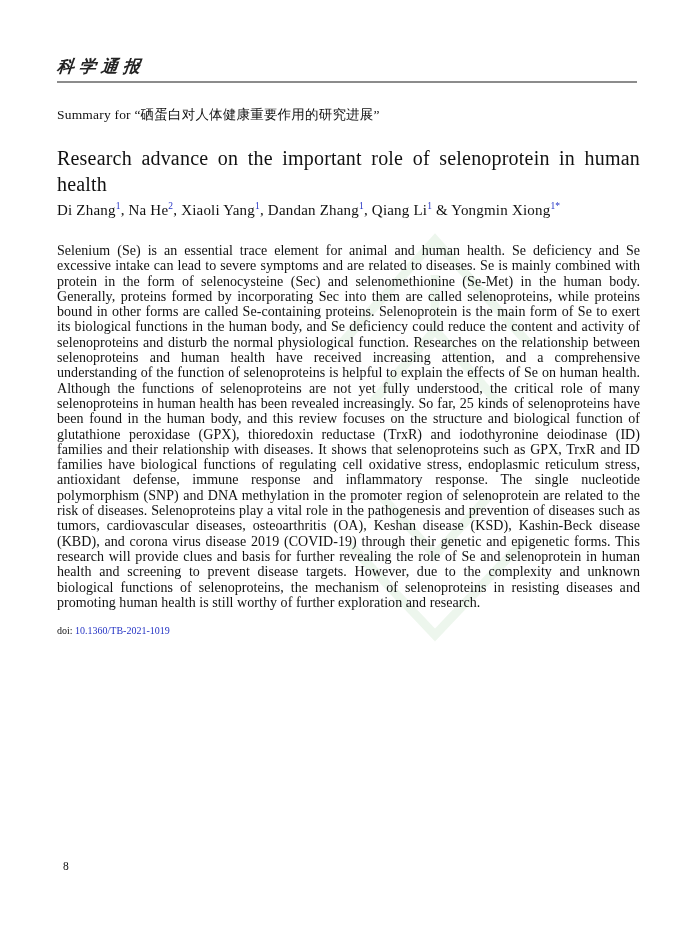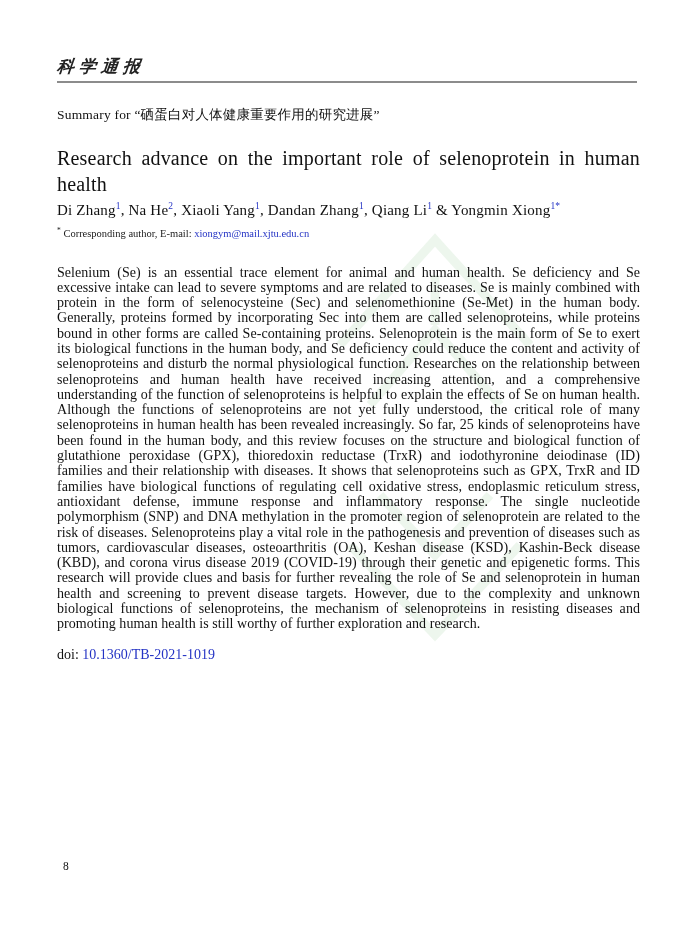--- a/index.html
+++ b/index.html
@@ -112,21 +112,21 @@
 
   .keywords {
     margin-top: 15px;
     width: 583px;
     font-size: 12.9px;
     font-weight: bold;
   }
 
   .doi-line {
     margin-top: 15px;
-    font-size: 14px;
+    font-size: 10px;
   }
 
   .page-number {
     position: absolute;
     left: 63px;
     top: 860px;
     font-size: 11.5px;
     z-index: 1;
   }
 </style>
@@ -152,21 +152,20 @@
       <hr class="header-rule">
     </div>
 
     <div class="summary-line">Summary for “硒蛋白对人体健康重要作用的研究进展”</div>
 
     <h1 class="paper-title">Research advance on the important role of selenoprotein in human health</h1>
 
     <div class="authors-line"><span><span>Di Zhang</span><sup class="blue">1</sup><span>, </span></span><span><span>Na He</span><sup class="blue">2</sup><span>, </span></span><span><span>Xiaoli Yang</span><sup class="blue">1</sup><span>, </span></span><span><span>Dandan Zhang</span><sup class="blue">1</sup><span>, </span></span><span><span>Qiang Li</span><sup class="blue">1</sup><span> &amp; </span></span><span><span>Yongmin Xiong</span><sup class="blue">1*</sup><span></span></span></div>
 
     <div class="affiliations">
-      <div class="corr"><sup>*</sup> <span>Corresponding author, E-mail: </span><a href="#">xiongym@mail.xjtu.edu.cn</a></div>
     </div>
 
     <p class="abstract">Selenium (Se) is an essential trace element for animal and human health. Se deficiency and Se excessive intake can lead to severe symptoms and are related to diseases. Se is mainly combined with protein in the form of selenocysteine (Sec) and selenomethionine (Se-Met) in the human body. Generally, proteins formed by incorporating Sec into them are called selenoproteins, while proteins bound in other forms are called Se-containing proteins. Selenoprotein is the main form of Se to exert its biological functions in the human body, and Se deficiency could reduce the content and activity of selenoproteins and disturb the normal physiological function. Researches on the relationship between selenoproteins and human health have received increasing attention, and a comprehensive understanding of the function of selenoproteins is helpful to explain the effects of Se on human health. Although the functions of selenoproteins are not yet fully understood, the critical role of many selenoproteins in human health has been revealed increasingly. So far, 25 kinds of selenoproteins have been found in the human body, and this review focuses on the structure and biological function of glutathione peroxidase (GPX), thioredoxin reductase (TrxR) and iodothyronine deiodinase (ID) families and their relationship with diseases. It shows that selenoproteins such as GPX, TrxR and ID families have biological functions of regulating cell oxidative stress, endoplasmic reticulum stress, antioxidant defense, immune response and inflammatory response. The single nucleotide polymorphism (SNP) and DNA methylation in the promoter region of selenoprotein are related to the risk of diseases. Selenoproteins play a vital role in the pathogenesis and prevention of diseases such as tumors, cardiovascular diseases, osteoarthritis (OA), Keshan disease (KSD), Kashin-Beck disease (KBD), and corona virus disease 2019 (COVID-19) through their genetic and epigenetic forms. This research will provide clues and basis for further revealing the role of Se and selenoprotein in human health and screening to prevent disease targets. However, due to the complexity and unknown biological functions of selenoproteins, the mechanism of selenoproteins in resisting diseases and promoting human health is still worthy of further exploration and research.</p>
 
 
     <div class="doi-line"><span>doi: </span><a href="#">10.1360/TB-2021-1019</a></div>
 
   </div>
 
   <div class="page-number">8</div>

